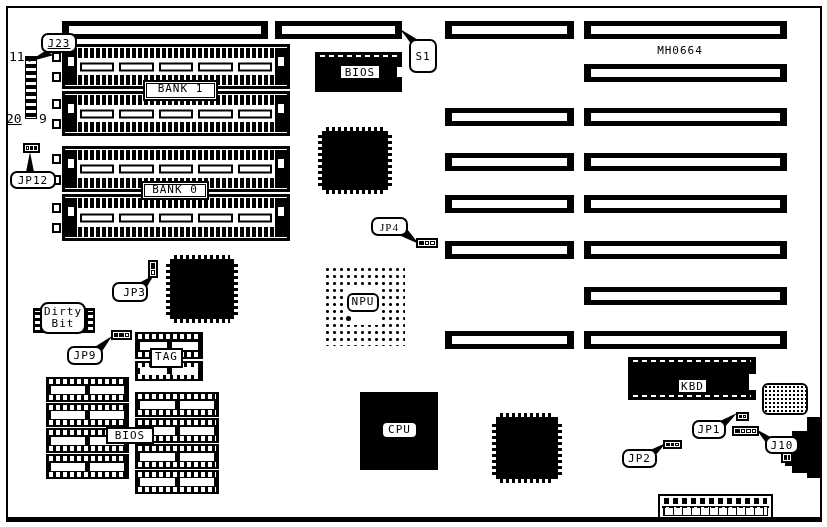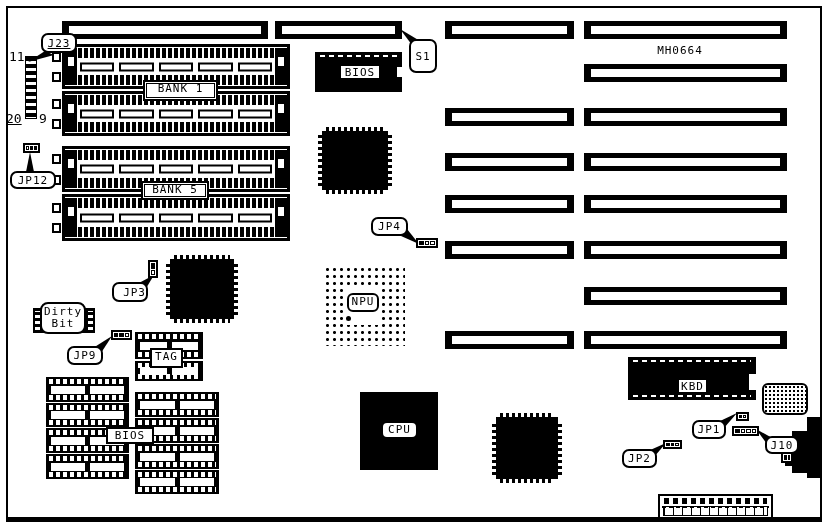--- a/index.html
+++ b/index.html
@@ -218,21 +218,21 @@
         <span></span>
         <span></span>
       </div>
     <div class="comb b"></div>
   </div>
   <div class="abs endpin" style="left:52px;top:154px;width:9px;height:10px;"></div>
   <div class="abs endpin" style="left:52px;top:175px;width:9px;height:10px;"></div>
   <div class="abs endpin" style="left:52px;top:203px;width:9px;height:10px;"></div>
   <div class="abs endpin" style="left:52px;top:223px;width:9px;height:10px;"></div>
   <div class="abs lab dbl" style="left:141px;top:181px;width:68px;height:19px;">
-      <span>BANK 5</span>
+      <span>BANK 0</span>
     </div>
 
   <div class="abs chip" style="left:315px;top:52px;width:87px;height:40px;">
     <div class="dash" style="top:3px;"></div>
     <div class="abs" style="right:0;top:15px;width:5px;height:10px;background:#fff;"></div>
   </div>
   <div class="abs lab" style="left:339px;top:64px;width:42px;height:16px;">
       <span>BIOS</span>
     </div>
 
@@ -259,21 +259,21 @@
   </div>
 
   <div class="abs jmp v" style="left:148px;top:260px;width:10px;height:18px;">
       <span class="on"></span>
       <span class="off"></span>
     </div>
   <div class="abs callout" style="left:112px;top:282px;width:36px;height:20px;justify-content:flex-end;">
       <span>JP3</span>
     </div>
 
-  <div class="abs callout" style="left:371px;top:217px;width:37px;height:19px;">
+  <div class="abs callout" style="left:371px;top:217px;width:37px;height:19px;font-family:Liberation Serif, serif;">
       <span>JP4</span>
     </div>
   <div class="abs jmp" style="left:416px;top:238px;width:22px;height:10px;">
       <span class="on"></span>
       <span class="off"></span>
       <span class="off"></span>
     </div>
 
   <div class="abs pga" style="left:322px;top:264px;width:83px;height:82px;">
     <div class="abs" style="left:21px;top:21px;width:39px;height:40px;background:#fff;"></div>

